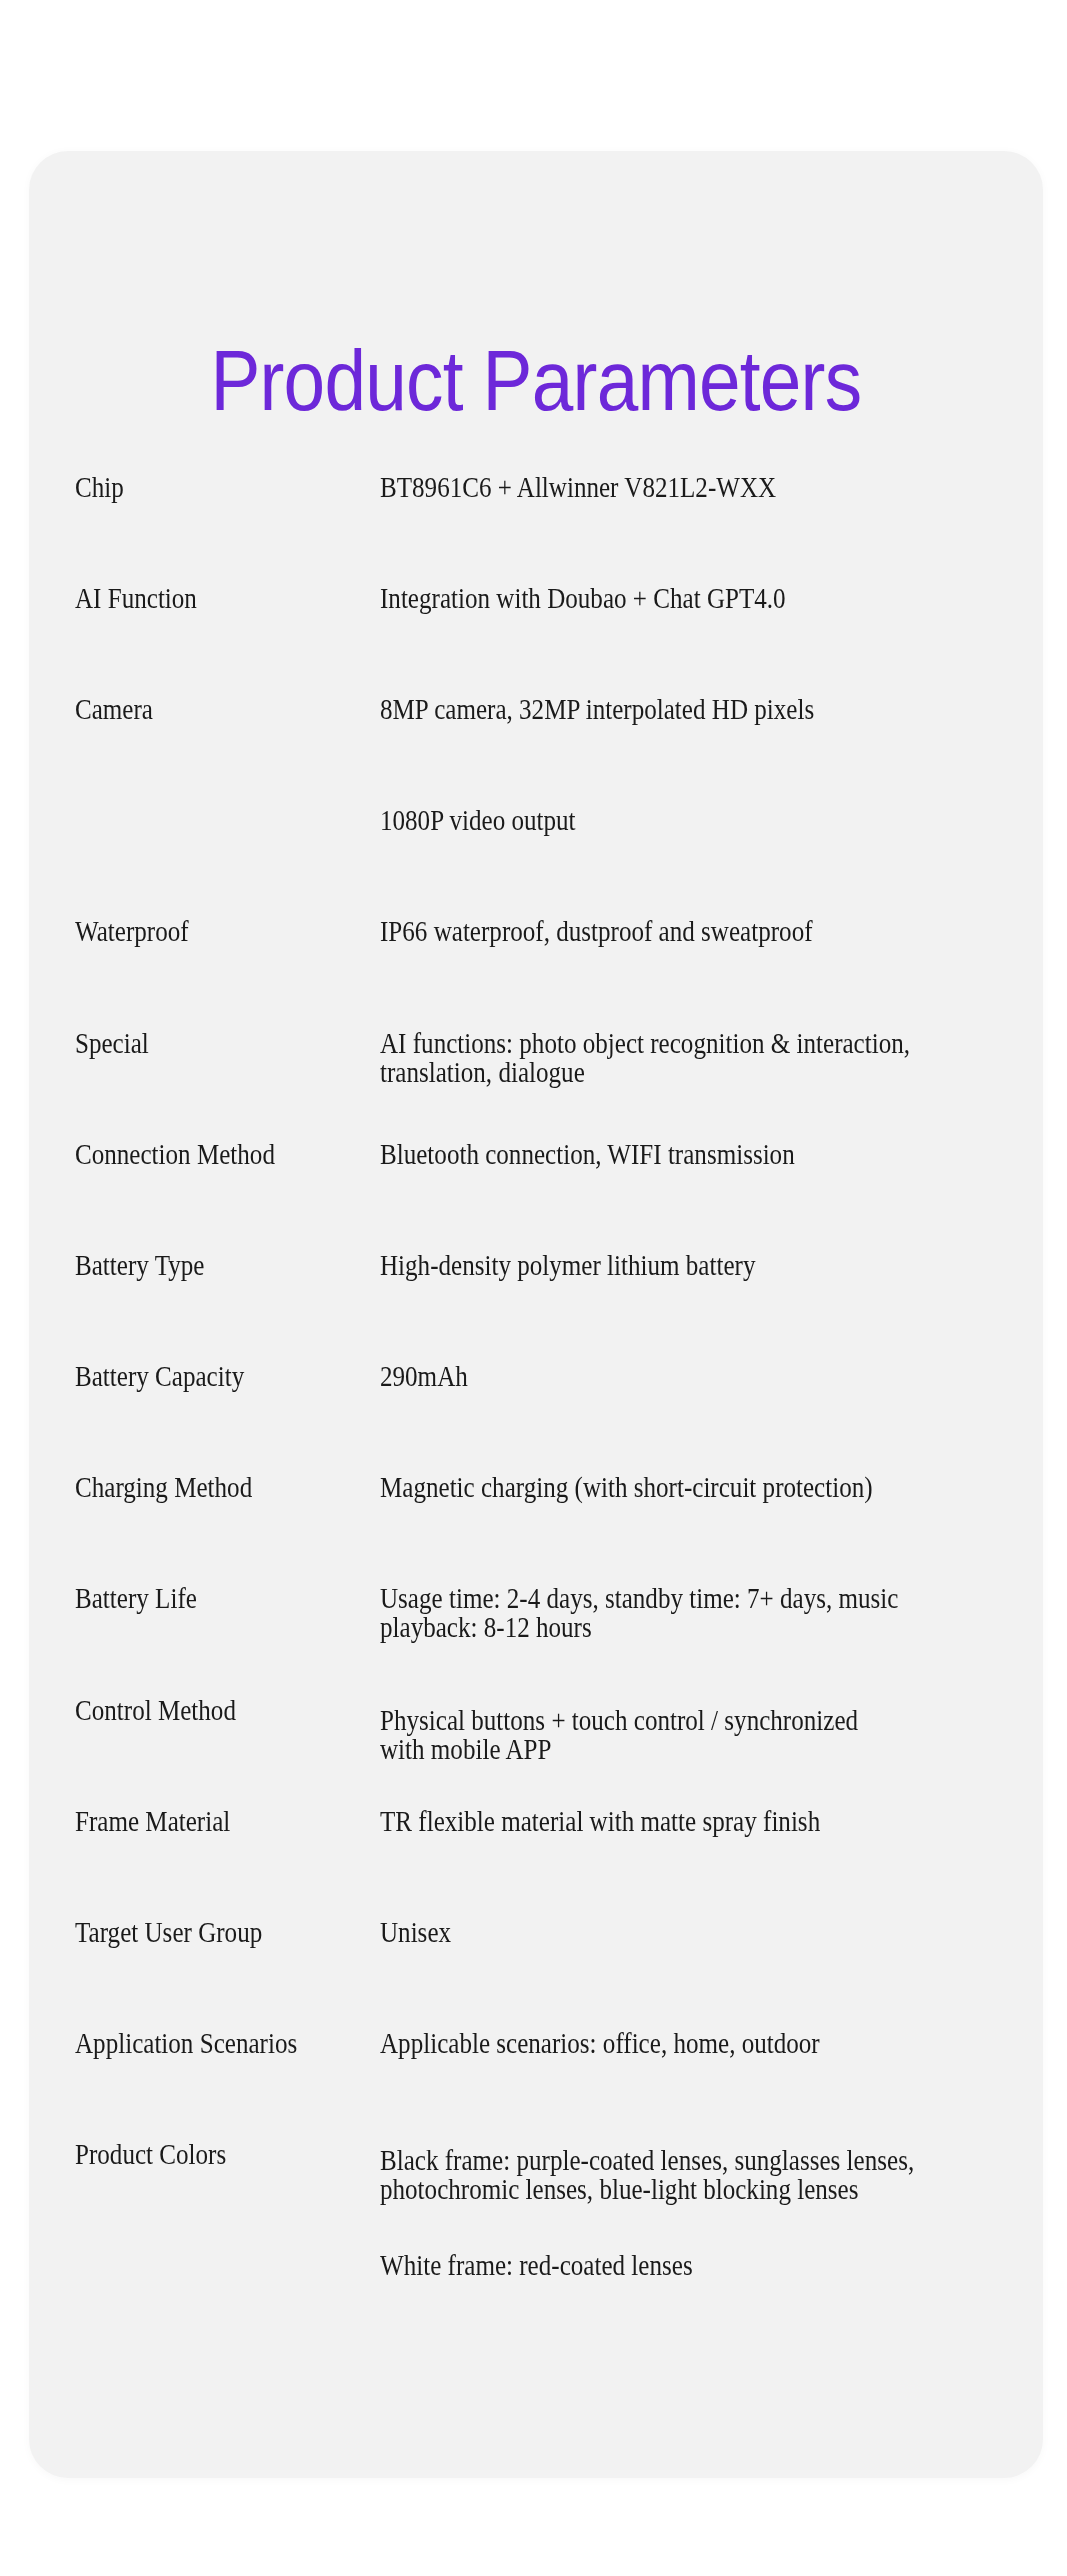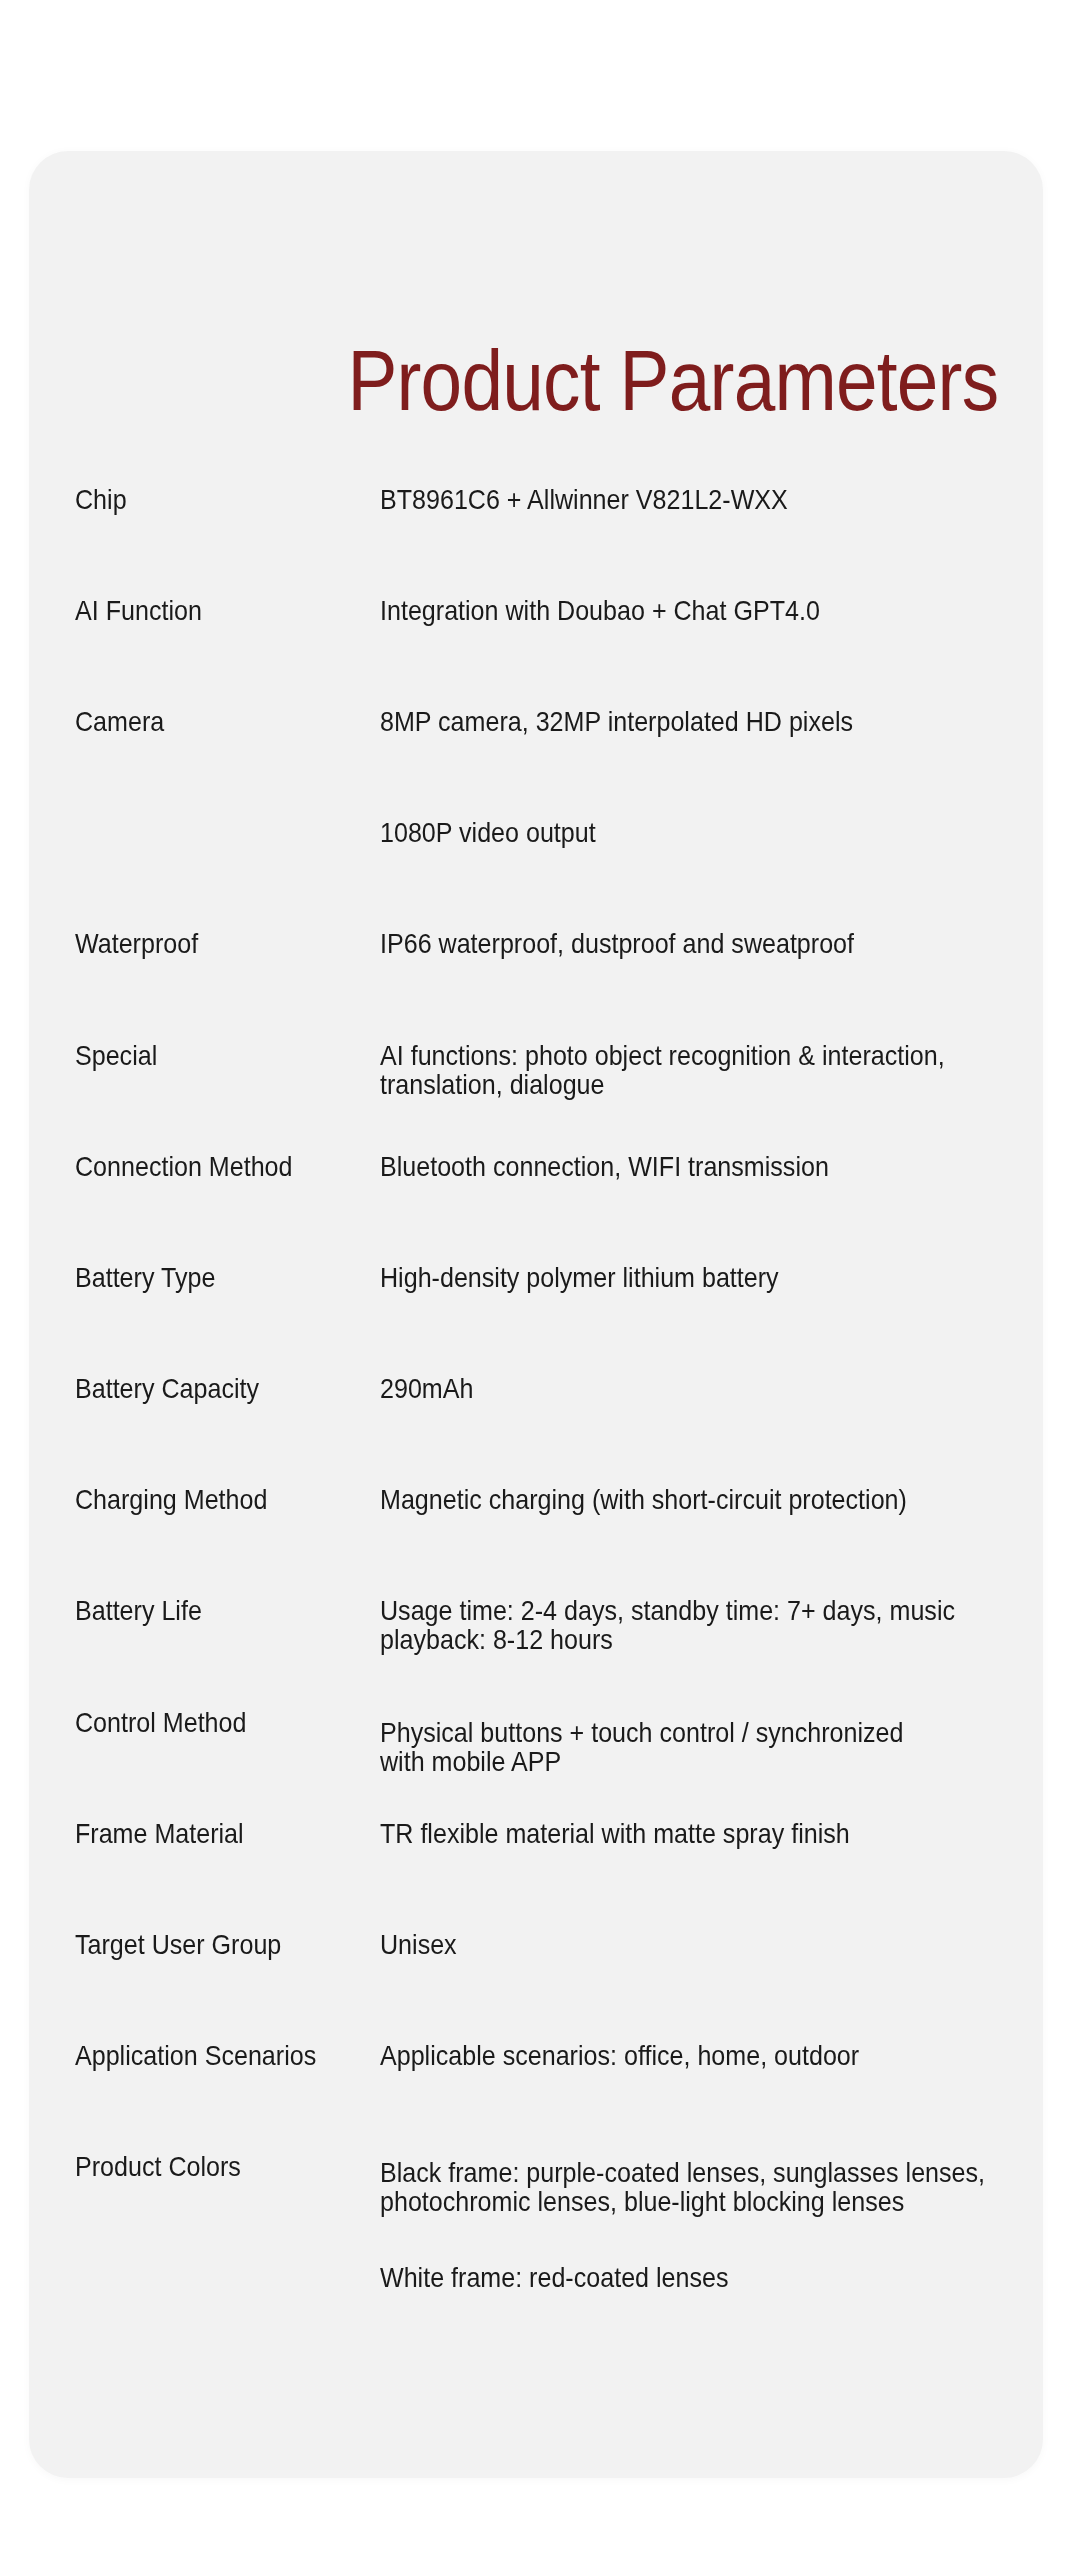--- a/index.html
+++ b/index.html
@@ -22,39 +22,40 @@
     height: 2327px;
     background: #f2f2f2;
     border-radius: 39px;
     box-shadow: 0 1.8px 9px rgba(0,0,0,0.03);
   }
   .title {
     position: absolute;
     top: 281px;
     left: 29px;
     width: 1014px;
-    text-align: right;
+    text-align: center;
     font-size: 85px;
     line-height: 85px;
     font-weight: 400;
-    color: #7f1d1d;
+    color: #6d28d9;
     letter-spacing: -0.9px;
     white-space: nowrap;
   }
   .title > span {
     display: inline-block;
     transform: scaleX(0.88);
     transform-origin: 50% 50%;
   }
   .specs {
     position: absolute;
     left: 29px;
-    top: 147px;
+    top: 135px;
     width: 1014px;
     height: 2327px;
+    font-family: Liberation Serif, serif;
   }
   .row {
     position: absolute;
     left: 46px;
     width: 943px;
     height: 0;
   }
   .cell {
     display: inline-block;
     transform: scaleX(0.88);

